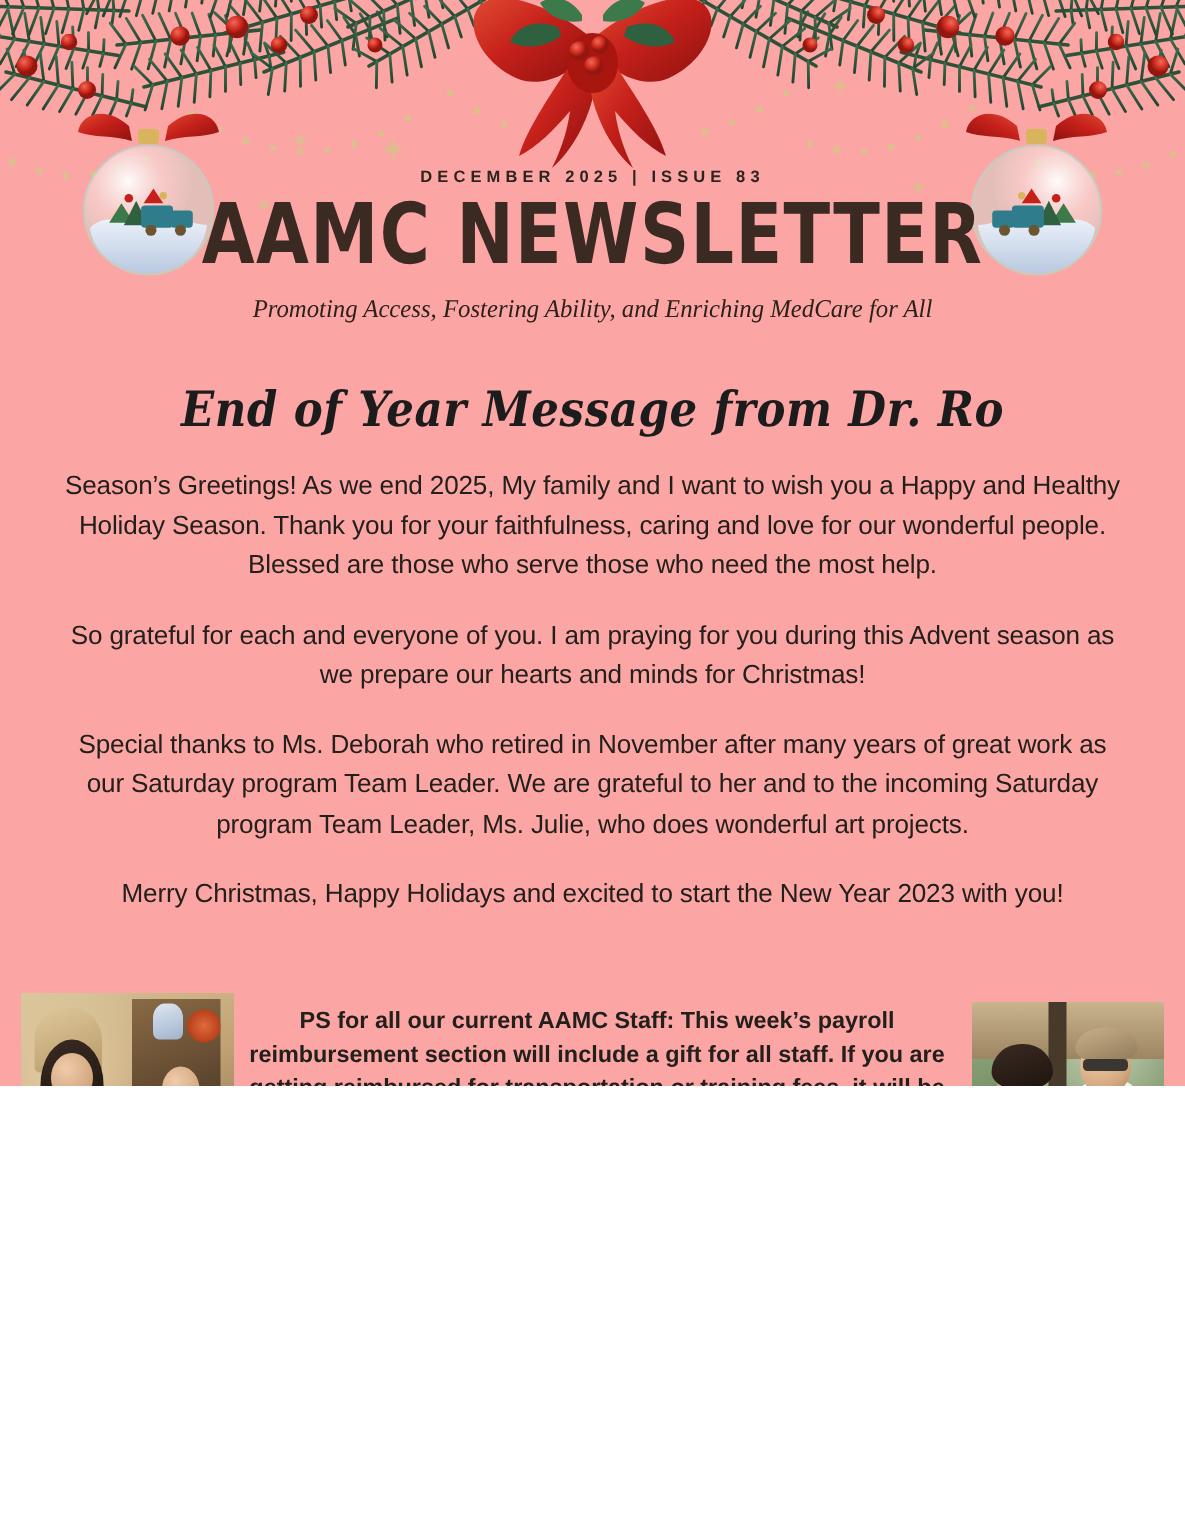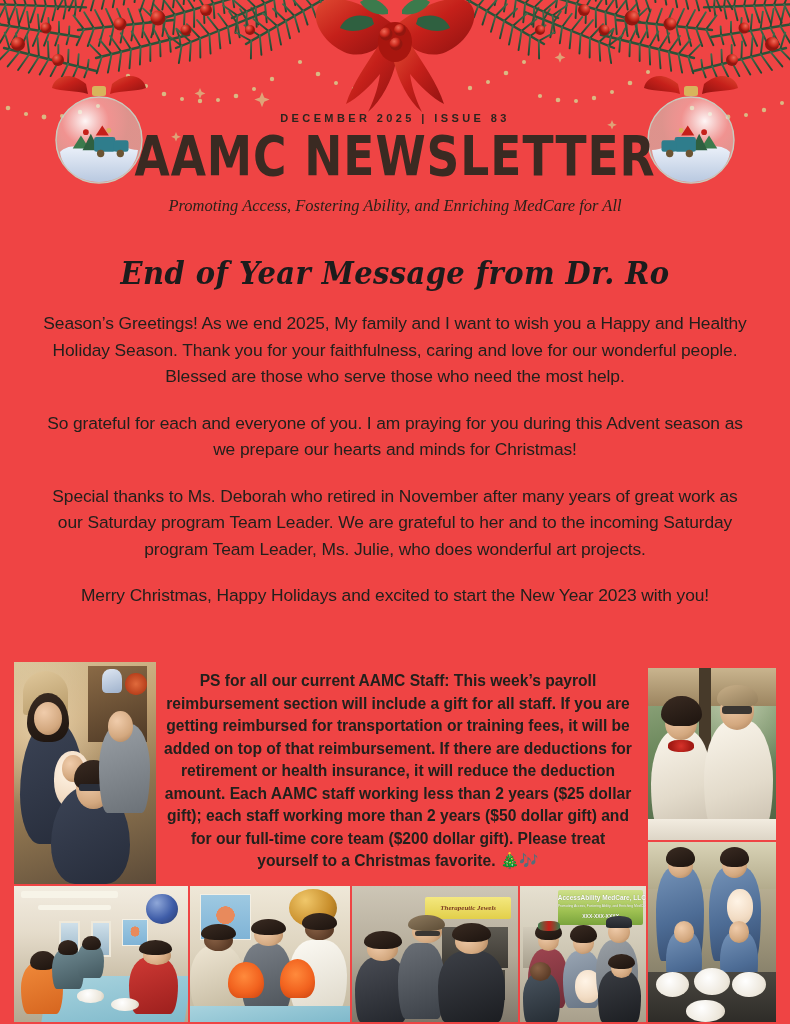--- a/index.html
+++ b/index.html
@@ -8,22 +8,22 @@
     width: 790px;
     height: 1024px;
     background: #ffffff;
     font-family: "Liberation Sans", sans-serif;
     overflow: hidden;
   }
 
   .page {
     position: relative;
     width: 790px;
-    height: 1024px;
-    background: #ef4444;
+    height: 724px;
+    background: #fca5a5;
     overflow: hidden;
   }
 
   
   .header-decor {
     position: absolute;
     top: 0; left: 0;
     width: 790px;
     height: 200px;
     pointer-events: none;

